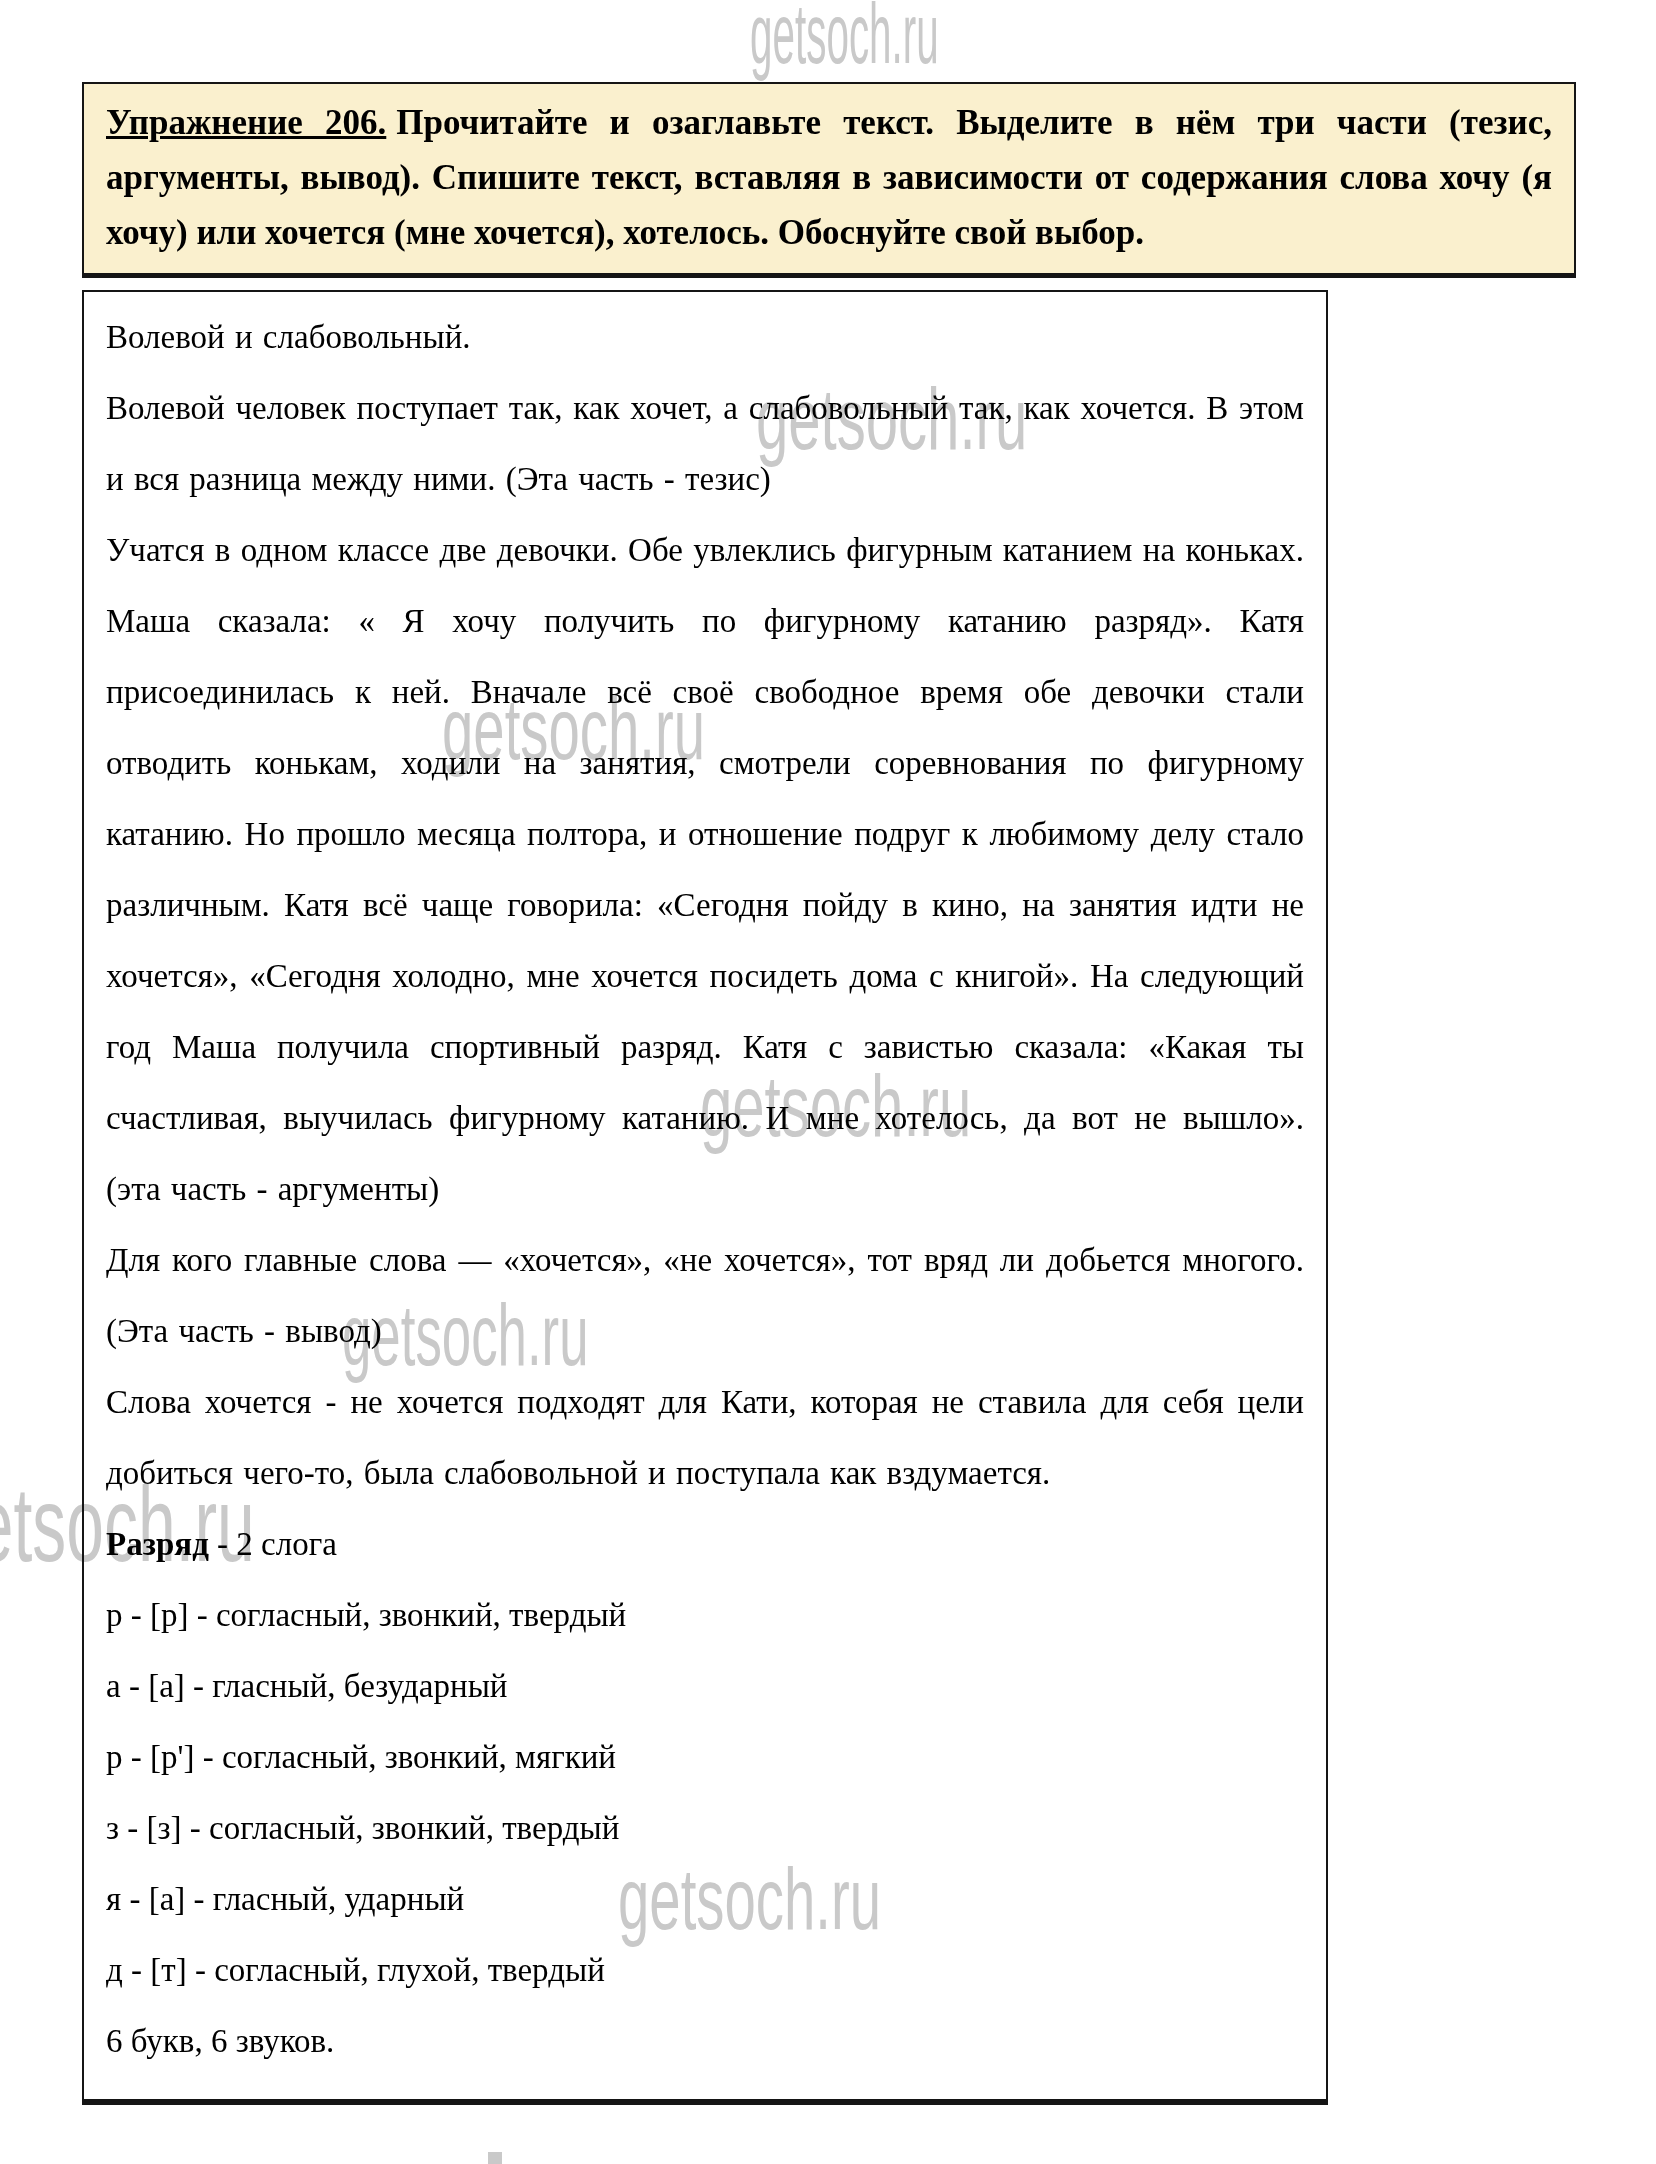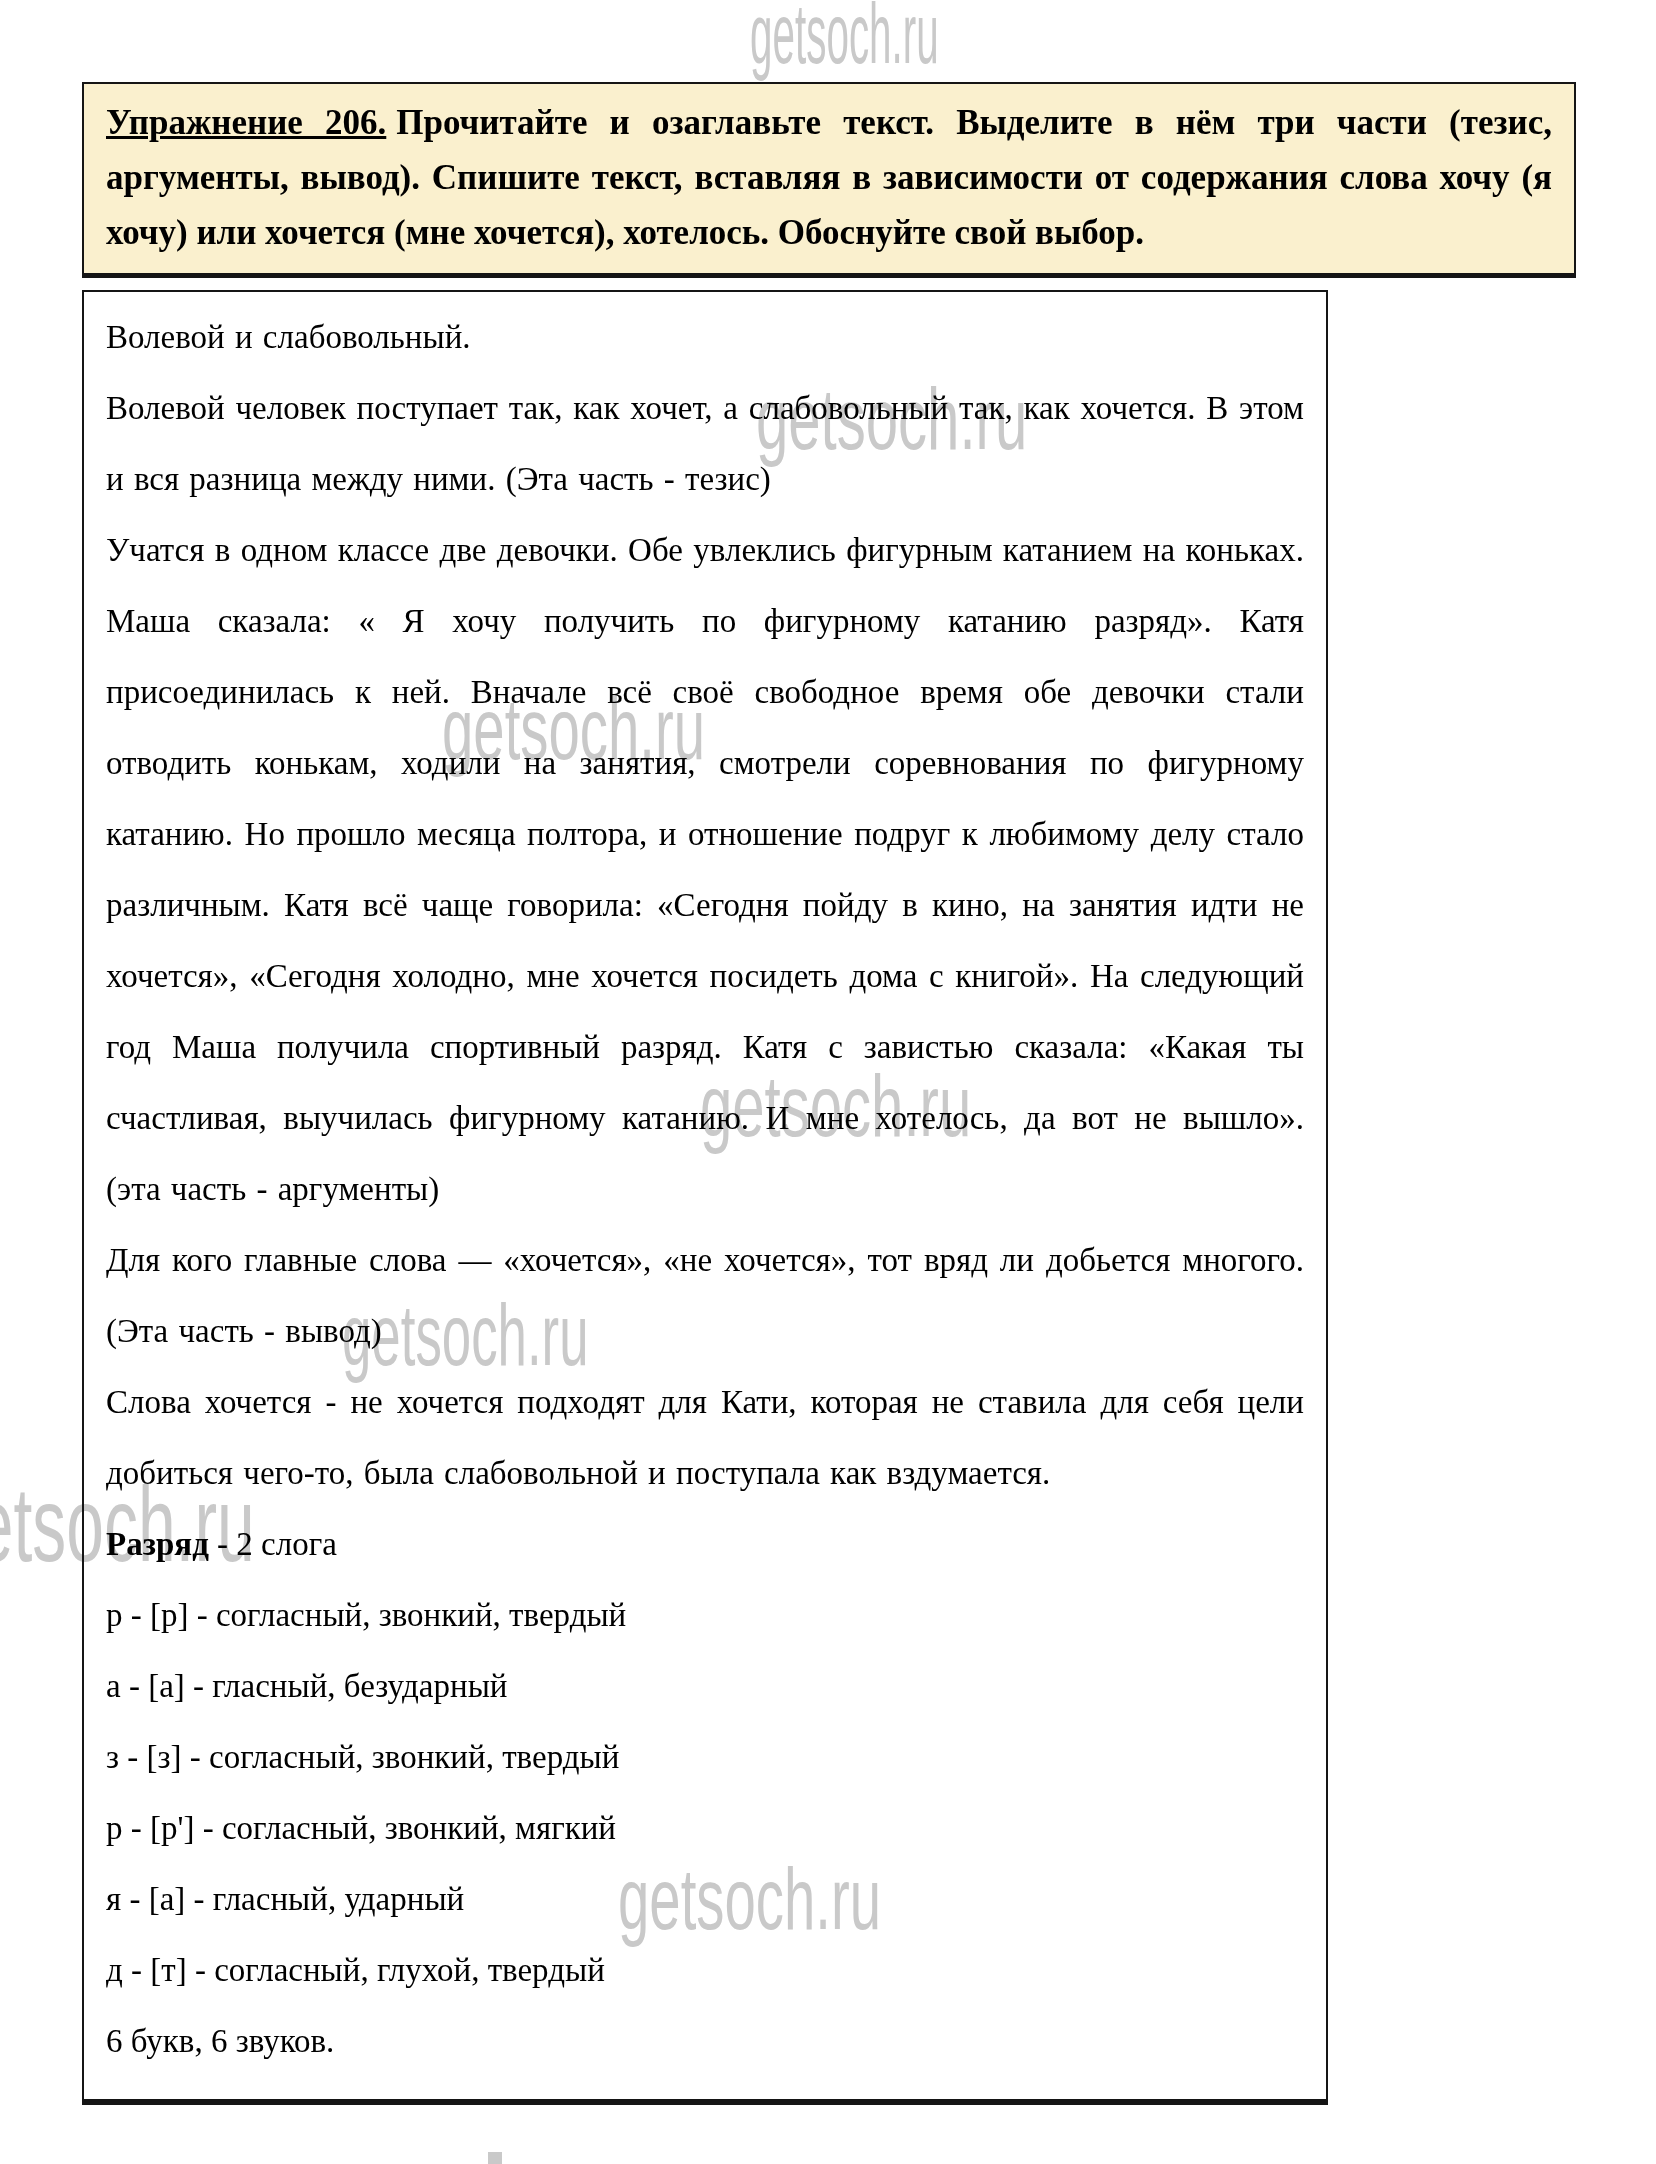--- a/index.html
+++ b/index.html
@@ -94,19 +94,19 @@
   <p class="just">Волевой и слабовольный.</p>
   <p class="just">Волевой человек поступает так, как хочет, а слабовольный так, как хочется. В этом и вся разница между ними. (Эта часть - тезис)</p>
   <p class="just">Учатся в одном классе две девочки. Обе увлеклись фигурным катанием на коньках. Маша сказала: « Я хочу получить по фигурному катанию разряд». Катя присоединилась к ней. Вначале всё своё свободное время обе девочки стали отводить конькам, ходили на занятия, смотрели соревнования по фигурному катанию. Но прошло месяца полтора, и отношение подруг к любимому делу стало различным. Катя всё чаще говорила: «Сегодня пойду в кино, на занятия идти не хочется», «Сегодня холодно, мне хочется посидеть дома с книгой». На следующий год Маша получила спортивный разряд. Катя с завистью сказала: «Какая ты счастливая, выучилась фигурному катанию. И мне хотелось, да вот не вышло». (эта часть - аргументы)</p>
   <p class="just">Для кого главные слова — «хочется», «не хочется», тот вряд ли добьется многого. (Эта часть - вывод)</p>
   <p class="just">Слова хочется - не хочется подходят для Кати, которая не ставила для себя цели добиться чего-то, была слабовольной и поступала как вздумается.</p>
 
   <p><span class="bold-label">Разряд</span><span> - 2 слога</span></p>
 
   <p>р - [р] - согласный, звонкий, твердый</p>
   <p>а - [а] - гласный, безударный</p>
+  <p>р - [р'] - согласный, звонкий, мягкий</p>
   <p>з - [з] - согласный, звонкий, твердый</p>
-  <p>р - [р'] - согласный, звонкий, мягкий</p>
   <p>я - [а] - гласный, ударный</p>
   <p>д - [т] - согласный, глухой, твердый</p>
   <p>6 букв, 6 звуков.</p>
 
 </div>
 
 </body></html>

